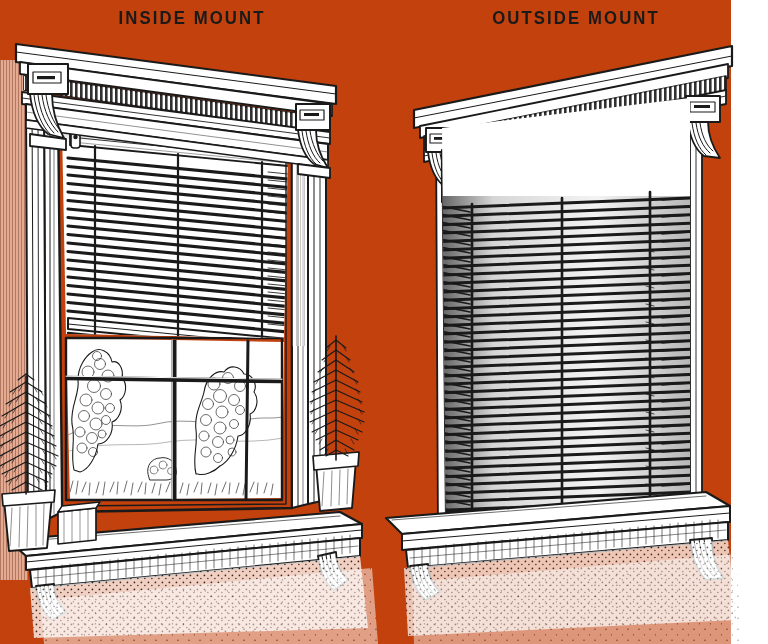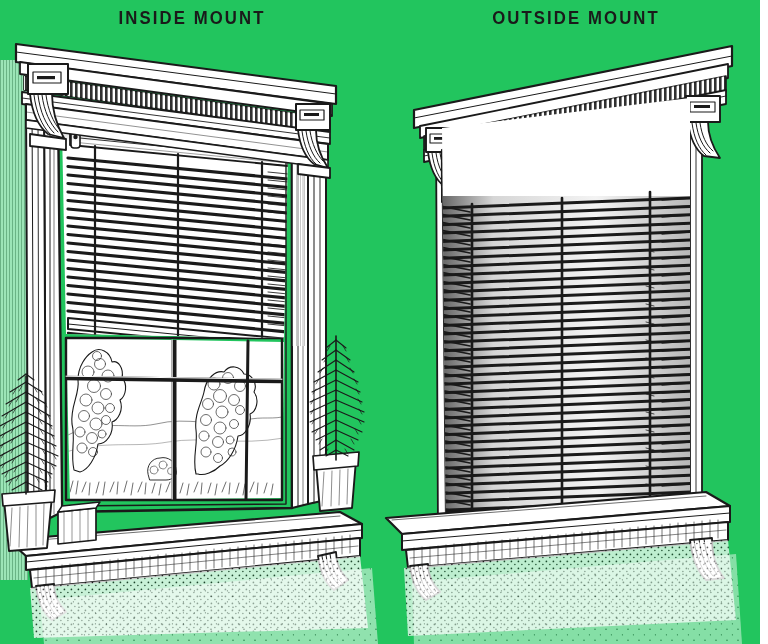--- a/index.html
+++ b/index.html
@@ -8,23 +8,24 @@
     background: #ffffff;
   }
   body {
     width: 768px;
     height: 644px;
     overflow: hidden;
     font-family: "Liberation Sans", sans-serif;
   }
   .page {
     position: relative;
-    width: 760px;
+    width: 691px;
     height: 644px;
-    background: #22c55e;
+    background: #c2410c;
+    padding-left: 40px;
   }
   .panel {
     position: absolute;
     top: 0;
     width: 384px;
     height: 644px;
   }
   .panel-left  { left: 0; }
   .panel-right { left: 384px; }
 

